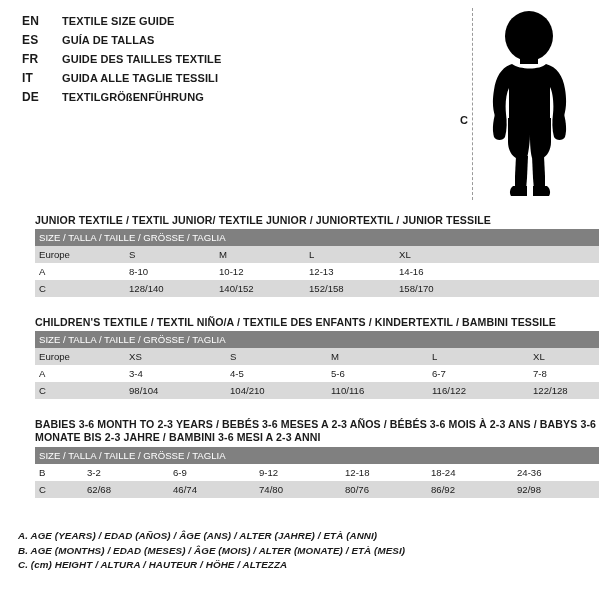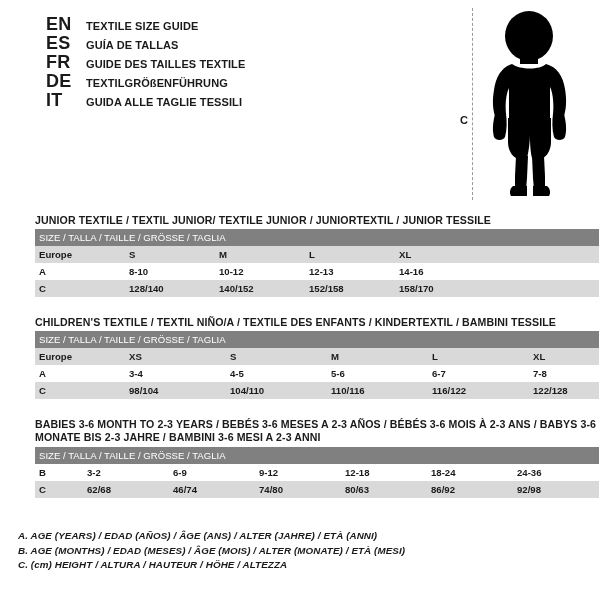--- a/index.html
+++ b/index.html
@@ -26,24 +26,23 @@
     left: 22px;
     width: 400px;
   }
   .lang-row {
     display: flex;
     align-items: baseline;
     height: 19px;
   }
   .lang-code {
     width: 40px;
-    font-size: 18px;
+    font-size: 12px;
     font-weight: bold;
     letter-spacing: 0.2px;
-    margin-left: 24px;
   }
   .lang-text {
     font-size: 11px;
     font-weight: bold;
     letter-spacing: 0.1px;
   }
 
   
   .figure-area {
     position: absolute;
@@ -102,21 +101,21 @@
   }
   tr.head td {
     background: #808080;
     color: #ffffff;
     font-weight: normal;
     font-size: 9.6px;
     height: 15px;
   }
   tr.shade td { background: #d9d9d9; }
   tr.plain td { background: #ffffff; }
-  tr.body td { height: 15px; font-weight: bold; }
+  tr.body td { height: 15px; }
 
   
   .notes {
     position: absolute;
     left: 18px;
     width: 560px;
   }
   .note {
     font-size: 9.8px;
     font-weight: bold;
@@ -138,26 +137,26 @@
     </div>
     <div class="lang-row">
       <span class="lang-code">ES</span>
       <span class="lang-text">GUÍA DE TALLAS</span>
     </div>
     <div class="lang-row">
       <span class="lang-code">FR</span>
       <span class="lang-text">GUIDE DES TAILLES TEXTILE</span>
     </div>
     <div class="lang-row">
+      <span class="lang-code">IT</span>
+      <span class="lang-text">GUIDA ALLE TAGLIE TESSILI</span>
+    </div>
+    <div class="lang-row">
       <span class="lang-code">DE</span>
       <span class="lang-text">TEXTILGRÖßENFÜHRUNG</span>
-    </div>
-    <div class="lang-row">
-      <span class="lang-code">IT</span>
-      <span class="lang-text">GUIDA ALLE TAGLIE TESSILI</span>
     </div>
   </div>
 
   <div class="figure-area">
     <div class="dashed-line"></div>
     <div class="c-label">C</div>
     <svg class="figure-svg" width="100" height="190" viewBox="0 0 100 190">
       <g fill="#000000">
 
         <ellipse cx="49" cy="26" rx="24" ry="25"></ellipse>
@@ -248,21 +247,21 @@
           <td>A</td>
           <td>3-4</td>
           <td>4-5</td>
           <td>5-6</td>
           <td>6-7</td>
           <td>7-8</td>
         </tr>
         <tr class="shade body">
           <td>C</td>
           <td>98/104</td>
-          <td>104/110</td>
+          <td>104/210</td>
           <td>110/116</td>
           <td>116/122</td>
           <td>122/128</td>
         </tr>
       </tbody>
     </table>
   </div>
 
   <div class="section" style="top:418px;">
     <div class="sec-title" style="white-space:normal; line-height:13px;">BABIES 3-6 MONTH TO 2-3 YEARS / BEBÉS 3-6 MESES A 2-3 AÑOS / BÉBÉS 3-6 MOIS À 2-3 ANS / BABYS 3-6 MONATE BIS 2-3 JAHRE / BAMBINI 3-6 MESI A 2-3 ANNI</div>
@@ -287,21 +286,21 @@
           <td>9-12</td>
           <td>12-18</td>
           <td>18-24</td>
           <td>24-36</td>
         </tr>
         <tr class="shade body">
           <td>C</td>
           <td>62/68</td>
           <td>46/74</td>
           <td>74/80</td>
-          <td>80/63</td>
+          <td>80/76</td>
           <td>86/92</td>
           <td>92/98</td>
         </tr>
       </tbody>
     </table>
   </div>
 
   <div class="notes" style="top:529px;">
     <div class="note">A. AGE (YEARS) / EDAD (AÑOS) / ÂGE (ANS) / ALTER (JAHRE) / ETÀ (ANNI)</div>
     <div class="note">B. AGE (MONTHS) / EDAD (MESES) / ÂGE (MOIS) / ALTER (MONATE) / ETÀ (MESI)</div>

